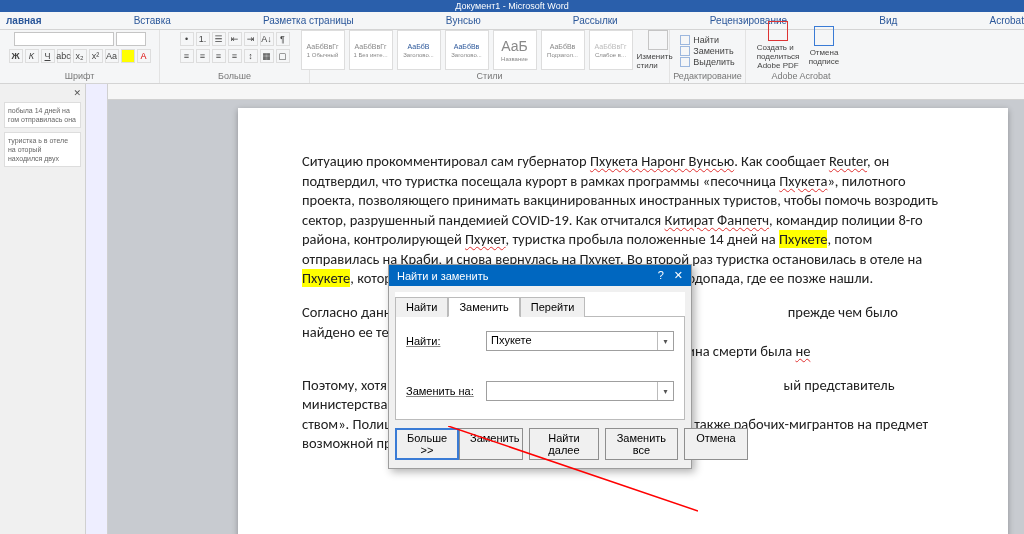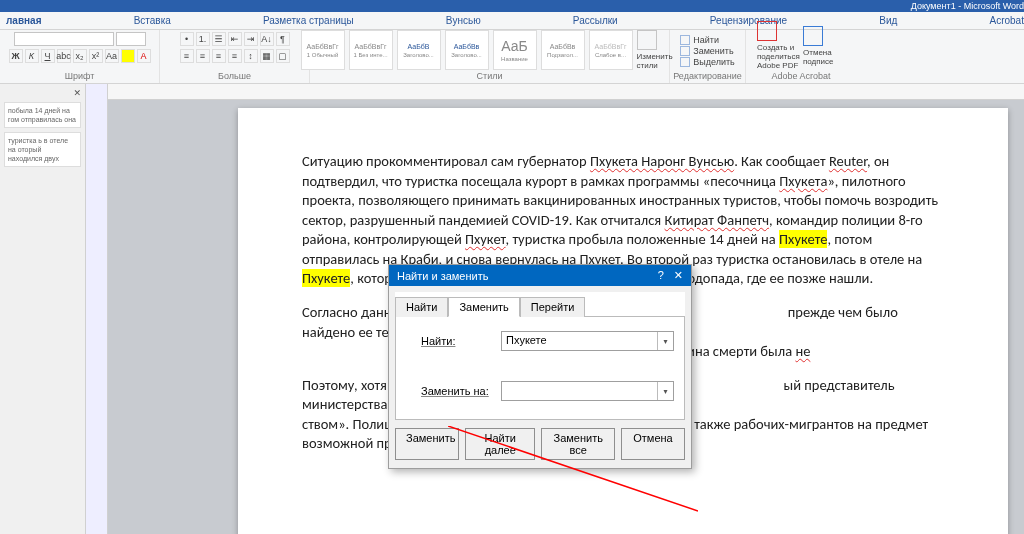--- a/index.html
+++ b/index.html
@@ -1,36 +1,36 @@
 <!DOCTYPE html>
 <html><head>
 <meta charset="utf-8">
 <style>
   * { box-sizing: border-box; margin: 0; padding: 0; }
   body { font-family: "Segoe UI", Tahoma, sans-serif; font-size: 11px; background: #fff; width: 1024px; height: 534px; overflow: hidden; position: relative; }
 
-  .title-bar { height: 12px; background: #2a5fab; color: #fff; font-size: 9px; line-height: 12px; text-align: right; overflow: hidden; }
+  .title-bar { height: 12px; background: #2a5fab; color: #fff; font-size: 9px; line-height: 12px; text-align: center; overflow: hidden; }
 
   .ribbon-tabs { height: 18px; background: #f5f6f7; border-bottom: 1px solid #d4d4d4; display: flex; align-items: center; gap: 14px; padding-left: 6px; font-size: 10px; color: #2b579a; justify-content: space-between; }
   .ribbon-tab { cursor: pointer; }
   .ribbon-tab.active { color: #2b579a; font-weight: 600; }
 
   .ribbon { height: 54px; background: #f5f6f7; border-bottom: 1px solid #d4d4d4; display: flex; }
   .group { border-right: 1px solid #e3e3e3; height: 100%; display: flex; flex-direction: column; align-items: center; justify-content: flex-end; padding: 2px 6px; }
   .group-label { font-size: 9px; color: #777; text-align: center; margin-top: 1px; }
   .group-body { flex: 1; display: flex; align-items: center; gap: 4px; }
   .group-col { display: flex; flex-direction: column; font-size: 9px; color: #444; gap: 1px; }
   .picker { width: 100px; height: 14px; border: 1px solid #c5c5c5; background: #fff; font-size: 9px; padding: 0 3px; line-height: 12px; color: #666; }
   .small-btn-row { display: flex; gap: 2px; }
   .small-btn-row span { width: 14px; height: 14px; border: 1px solid #ddd; display: inline-flex; align-items: center; justify-content: center; font-size: 9px; color: #444; }
 
   .style-box { width: 44px; height: 40px; border: 1px solid #ddd; background: #fff; display: flex; flex-direction: column; align-items: center; justify-content: center; font-size: 7px; color: #888; }
   .style-box .lbl { font-size: 6px; color: #888; margin-top: 2px; }
 
-  .big-btn { display: flex; flex-direction: column; font-size: 8px; color: #444; width: 42px; }
+  .big-btn { display: flex; flex-direction: column; align-items: center; font-size: 8px; color: #444; width: 42px; }
   .big-btn .ico { width: 20px; height: 20px; border: 1px solid #c5c5c5; margin-bottom: 2px; }
 
   .small-line { font-size: 9px; color: #444; display: flex; align-items: center; gap: 3px; }
   .small-line .ico { width: 10px; height: 10px; display:inline-block; border:1px solid #9cb7de; }
 
   .workspace { display: flex; height: calc(100% - 84px); }
   .nav-pane { width: 86px; background: #f0f0f0; border-right: 1px solid #d0d0d0; font-size: 8px; color: #555; padding: 4px; }
   .nav-pane .close { text-align: right; font-size: 9px; color: #555; }
   .nav-item { background: #fff; border: 1px solid #ddd; margin: 4px 0; padding: 3px; font-size: 7px; line-height: 9px; color: #666; overflow: hidden; }
 
@@ -44,21 +44,21 @@
   .hl { background: #ffff00; }
   .wavy { text-decoration: underline wavy #e03030; text-decoration-thickness: 1px; text-underline-offset: 2px;}
 
   .dialog { position: absolute; left: 388px; top: 264px; width: 304px; background: #f0f0f0; border: 1px solid #9d9d9d; box-shadow: 3px 3px 8px rgba(0,0,0,.3); }
   .dlg-title { background: #0067c0; color: #fff; font-size: 11px; padding: 4px 8px; display: flex; justify-content: space-between; align-items: center; }
   .dlg-title .sys { display: flex; gap: 10px; font-size: 11px; }
   .dlg-tabs { display: flex; background: #fff; border-bottom: 1px solid #bbb; padding-top: 4px; gap: 0; margin: 6px 6px 0 6px; }
   .dlg-tab { font-size: 11px; padding: 3px 10px; border: 1px solid #bbb; border-bottom: none; background: #f0f0f0; position: relative; top: 1px; }
   .dlg-tab.active { background: #fff; border-bottom: 1px solid #fff; }
   .dlg-body { background: #fff; border: 1px solid #bbb; border-top: none; margin: 0 6px; padding: 14px 10px; }
-  .field-row { display: flex; align-items: center; margin-bottom: 30px; margin-left: 15px; }
+  .field-row { display: flex; align-items: center; margin-bottom: 30px; }
   .field-row label { width: 80px; font-size: 11px; text-decoration: underline; text-decoration-color: #888; }
   .field-row .combo { flex: 1; border: 1px solid #9f9f9f; background: #fff; height: 20px; font-size: 11px; padding: 2px 4px; position: relative; }
   .field-row .combo .arrow { position: absolute; right: 0; top: 0; bottom: 0; width: 16px; border-left: 1px solid #bbb; display: flex; align-items: center; justify-content: center; font-size: 8px; color: #555; }
   .dlg-buttons { display: flex; justify-content: space-between; padding: 8px 6px; background:#f0f0f0; }
   .dlg-buttons .right { display:flex; gap: 6px; }
   .btn { border: 1px solid #8e8e8e; background: #f0f0f0; font-size: 11px; padding: 3px 10px; min-width: 64px; text-align:center; cursor:pointer; }
   .btn.focus { border: 2px solid #3a7bd5; padding: 2px 9px; }
 
   .annot-line { position: absolute; left: 448px; top: 426px; width: 250px; height: 90px; pointer-events: none; }
 </style>
@@ -276,20 +276,21 @@
     </div>
     <div class="field-row" style="margin-bottom:4px">
       <label>Заменить на:</label>
       <div class="combo">
         <span></span>
         <span class="arrow">▾</span>
       </div>
     </div>
   </div>
   <div class="dlg-buttons">
+    <div class="btn focus">Больше &gt;&gt;</div>
     <div class="right">
       <div class="btn">Заменить</div>
       <div class="btn">Найти далее</div>
       <div class="btn">Заменить все</div>
       <div class="btn">Отмена</div>
     </div>
   </div>
 </div>
 
 <svg class="annot-line">

